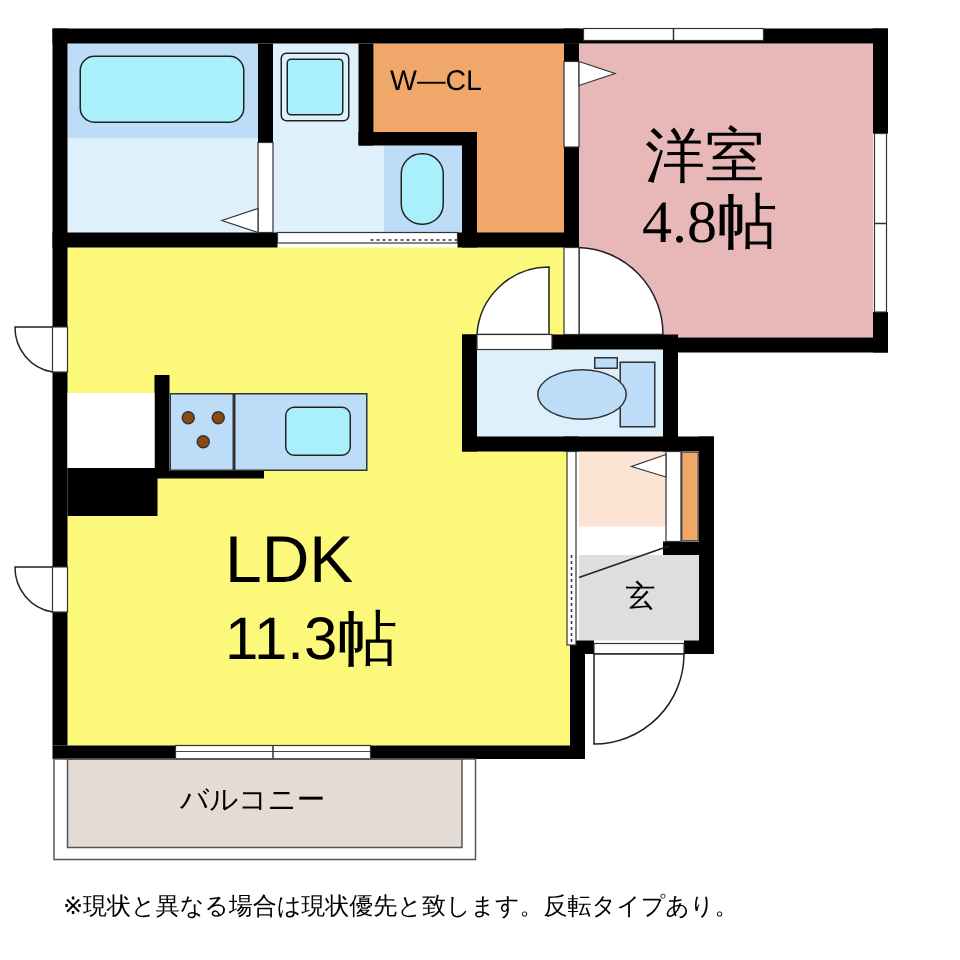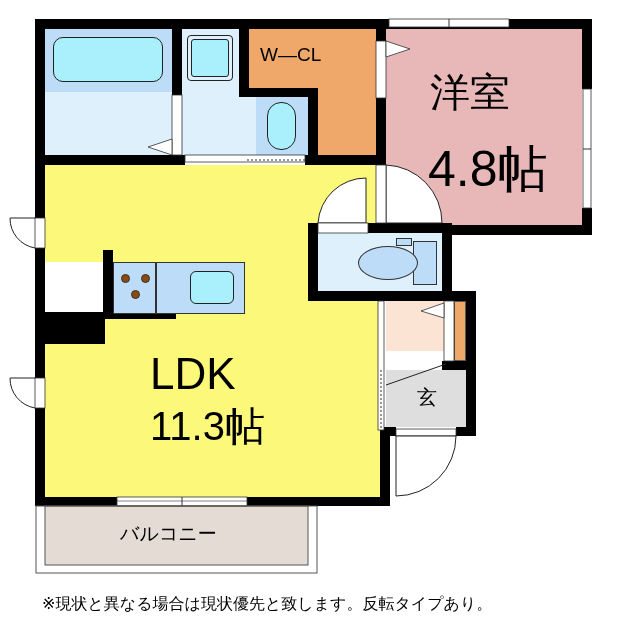--- a/index.html
+++ b/index.html
@@ -117,19 +117,19 @@
 
   <rect x="117" y="497" width="130" height="9" fill="#fff" stroke="#333" stroke-width="0.8"></rect>
   <line x1="182" y1="497" x2="182" y2="506" stroke="#333"></line>
   <line x1="117" y1="501" x2="247" y2="501" stroke="#333" stroke-width="0.6"></line>
 
   <rect x="36" y="506" width="281" height="67" fill="none" stroke="#555" stroke-width="1"></rect>
   <rect x="45" y="506" width="263" height="59" fill="none" stroke="#555" stroke-width="1"></rect>
 </svg>
 
 <div class="lbl" style="left:260px;top:45px;font-size:19px;font-family:'Liberation Sans',sans-serif;">W—CL</div>
-<div class="lbl" style="left:430px;top:72px;font-size:40px;">洋室</div>
-<div class="lbl" style="left:428px;top:144px;font-size:50px;font-family:Liberation Sans, sans-serif;">4.8帖</div>
+<div class="lbl" style="left:430px;top:84px;font-size:40px;">洋室</div>
+<div class="lbl" style="left:428px;top:128px;font-size:40px;font-family:Liberation Serif, serif;">4.8帖</div>
 <div class="lbl" style="left:150px;top:352px;font-size:44px;font-family:'Liberation Sans',sans-serif;">LDK</div>
 <div class="lbl" style="left:150px;top:406px;font-size:40px;font-family:'Liberation Sans',sans-serif;">11.3帖</div>
 <div class="lbl" style="left:417px;top:387px;font-size:20px;">玄</div>
 <div class="lbl" style="left:120px;top:524px;font-size:19px;text-align:center;">バルコニー</div>
 <div class="lbl" style="left:42px;top:596px;font-size:16px;">※現状と異なる場合は現状優先と致します。反転タイプあり。</div>
 
 </body></html>

